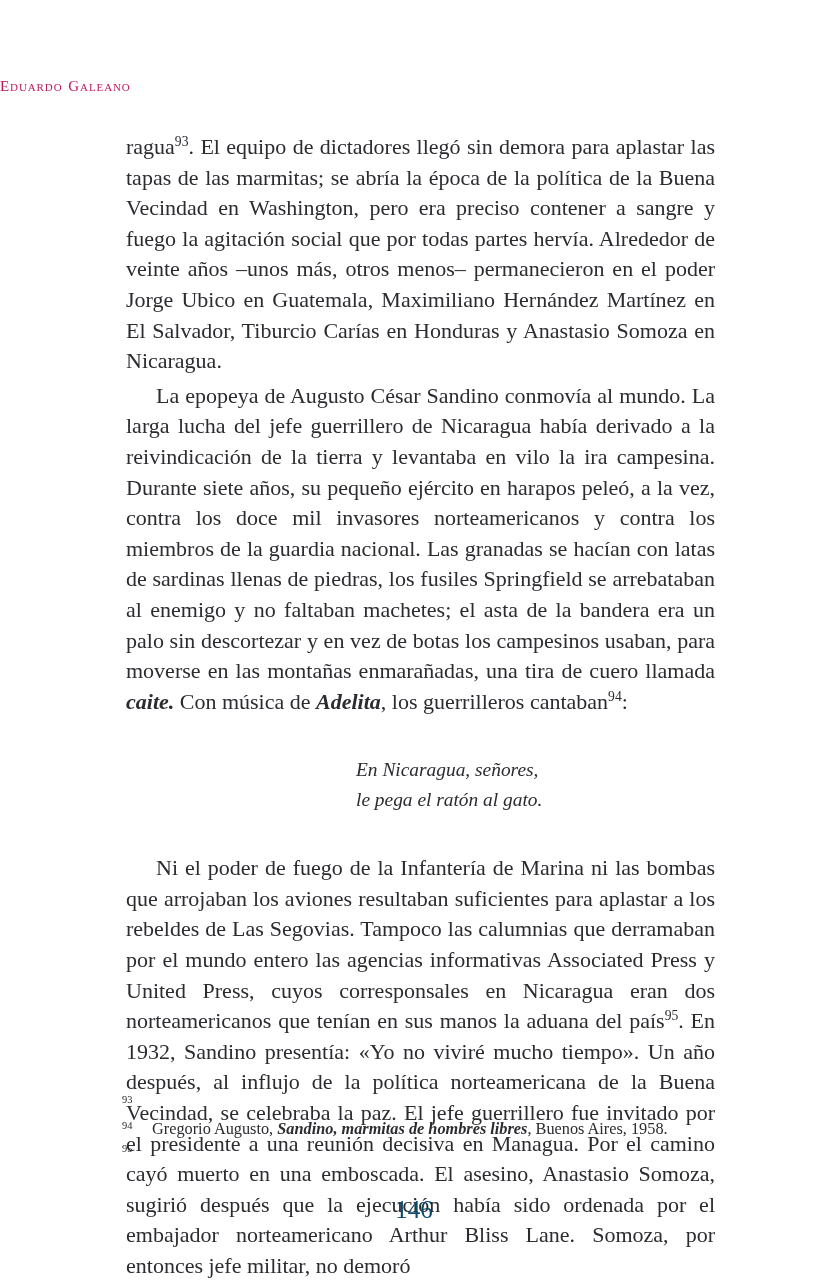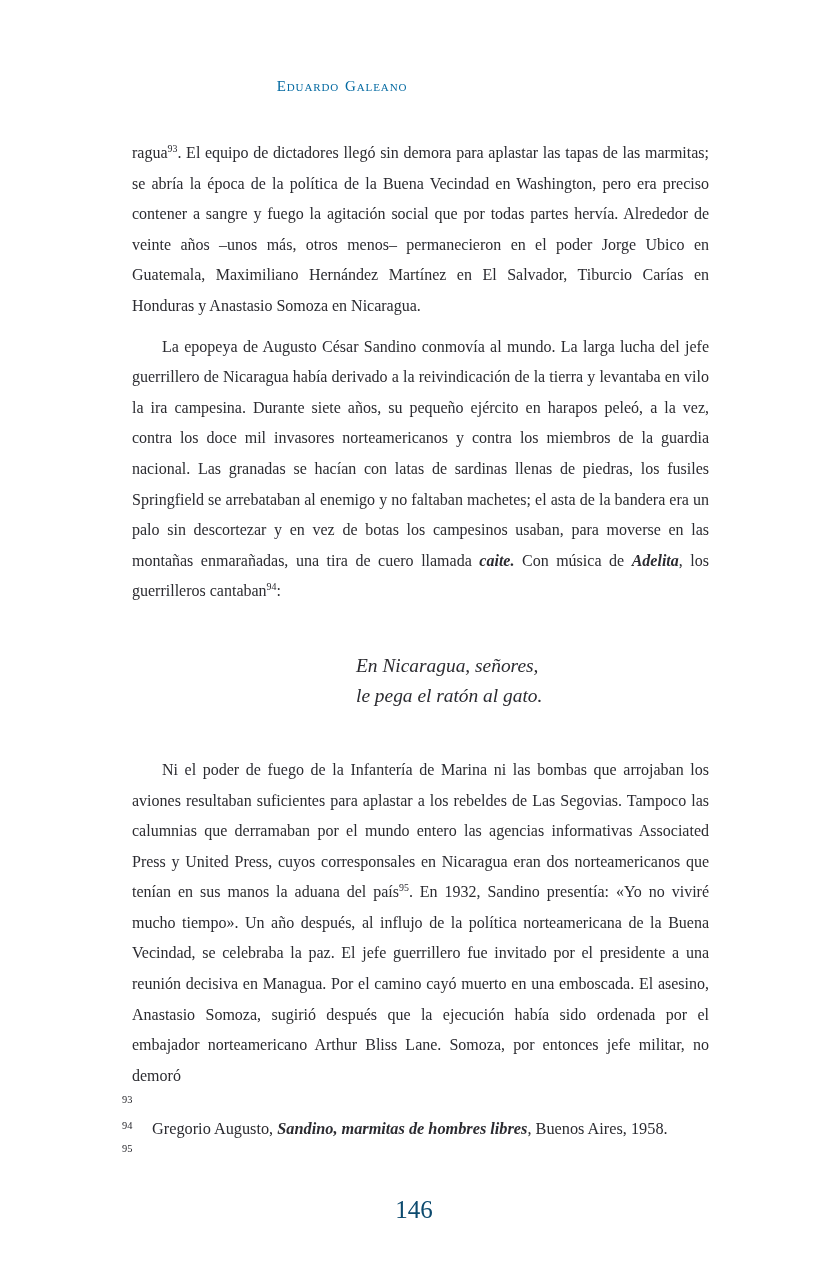--- a/index.html
+++ b/index.html
@@ -18,24 +18,24 @@
     overflow: hidden;
     box-sizing: border-box;
   }
 
   
   .running-head {
     position: absolute;
     top: 72px;
     left: 0;
     width: 684px;
-    text-align: center;
+    text-align: left;
     font-size: 19.5px;
     letter-spacing: 0.9px;
-    color: #0369a1;
+    color: #be185d;
     font-variant: small-caps;
     text-transform: lowercase;
   }
   .running-head::first-letter { font-size: 1em; }
 
   
   .sc {
     display: inline;
   }
   .sc .cap  { font-size: 21px; }
@@ -43,24 +43,24 @@
 
   
   .column {
     position: absolute;
     left: 122px;
     top: 128px;
     width: 597px;
   }
 
   p.para {
-    margin: 10px;
+    margin: 4px;
     text-align: justify;
     text-justify: inter-word;
-    font-size: 16px;
+    font-size: 22px;
     line-height: 30.6px;
     hyphens: none;
   }
   p.para.indent { text-indent: 30px; }
 
   sup.fn {
     font-size: 0.62em;
     vertical-align: super;
     line-height: 0;
   }

